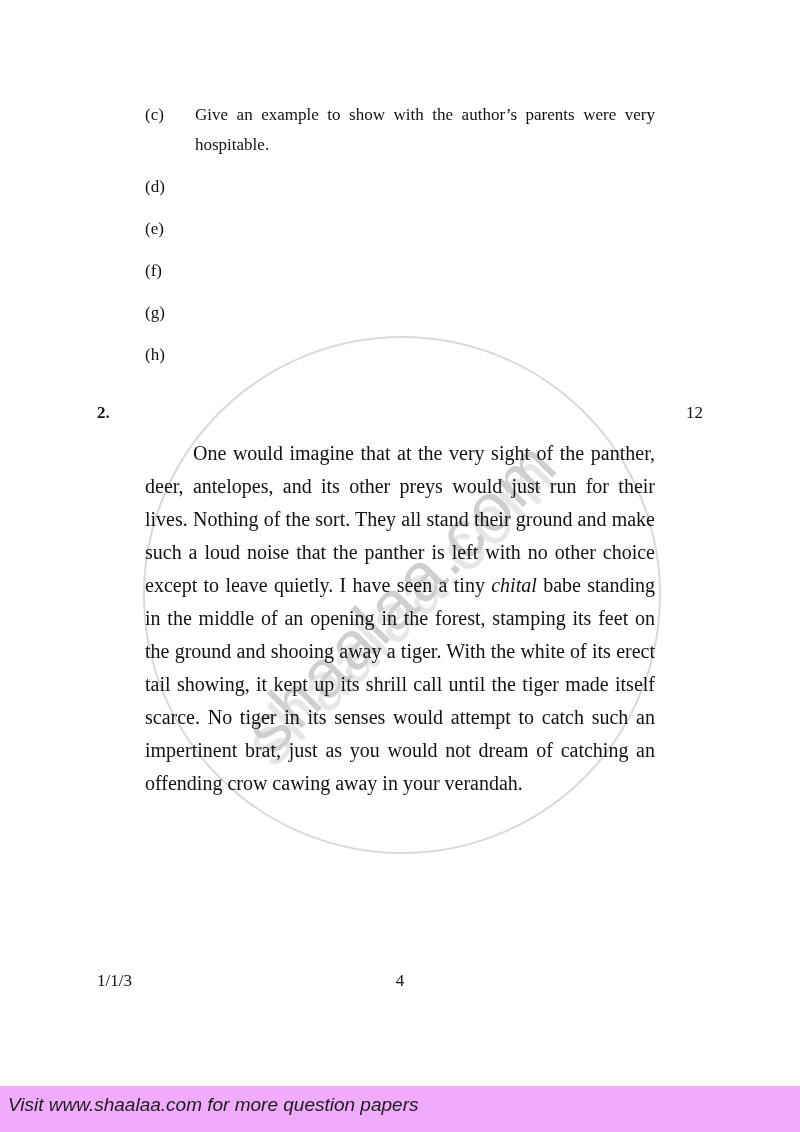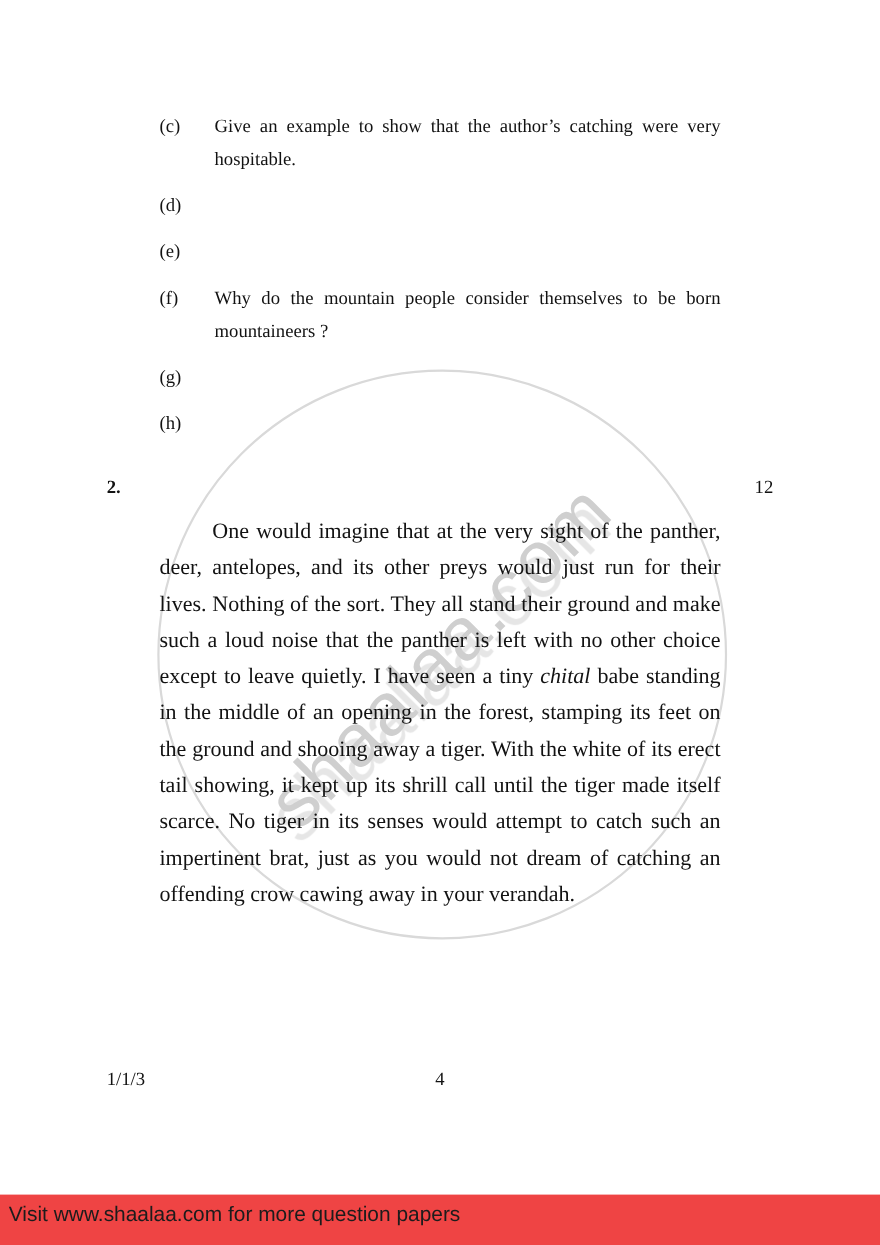--- a/index.html
+++ b/index.html
@@ -115,22 +115,23 @@
   .footer-code { position: absolute; left: 0; top: 0; }
   .footer-page { position: absolute; left: 0; width: 100%; text-align: center; top: 0; }
 
   
   .bottom-bar {
     position: absolute;
     left: 0;
     bottom: 0;
     width: 100%;
     height: 46px;
-    background: #ef4444;
+    background: #f0abfc;
     z-index: 2;
+    font-style: italic;
   }
   .bottom-bar-text {
     position: absolute;
     left: 8px;
     top: 8px;
     font-family: "Liberation Sans", sans-serif;
     font-size: 19px;
     color: #1c1c1c;
   }
 </style>
@@ -141,34 +142,33 @@
 
   <div class="watermark">
     <div class="wm-circle"></div>
     <div class="wm-text">shaalaa.com</div>
   </div>
 
   <div class="content">
 
     <div class="q-item">
       <span class="q-label">(c)</span>
-      <span class="q-text">Give an example to show that the author’s catching were very hospitable.</span>
+      <span class="q-text">Give an example to show with the author’s parents were very hospitable.</span>
     </div>
 
     <div class="q-item">
       <span class="q-label">(d)</span>
     </div>
 
     <div class="q-item">
       <span class="q-label">(e)</span>
     </div>
 
     <div class="q-item">
       <span class="q-label">(f)</span>
-      <span class="q-text">Why do the mountain people consider themselves to be born mountaineers ?</span>
     </div>
 
     <div class="q-item">
       <span class="q-label">(g)</span>
     </div>
 
     <div class="q-item">
       <span class="q-label">(h)</span>
     </div>
 

